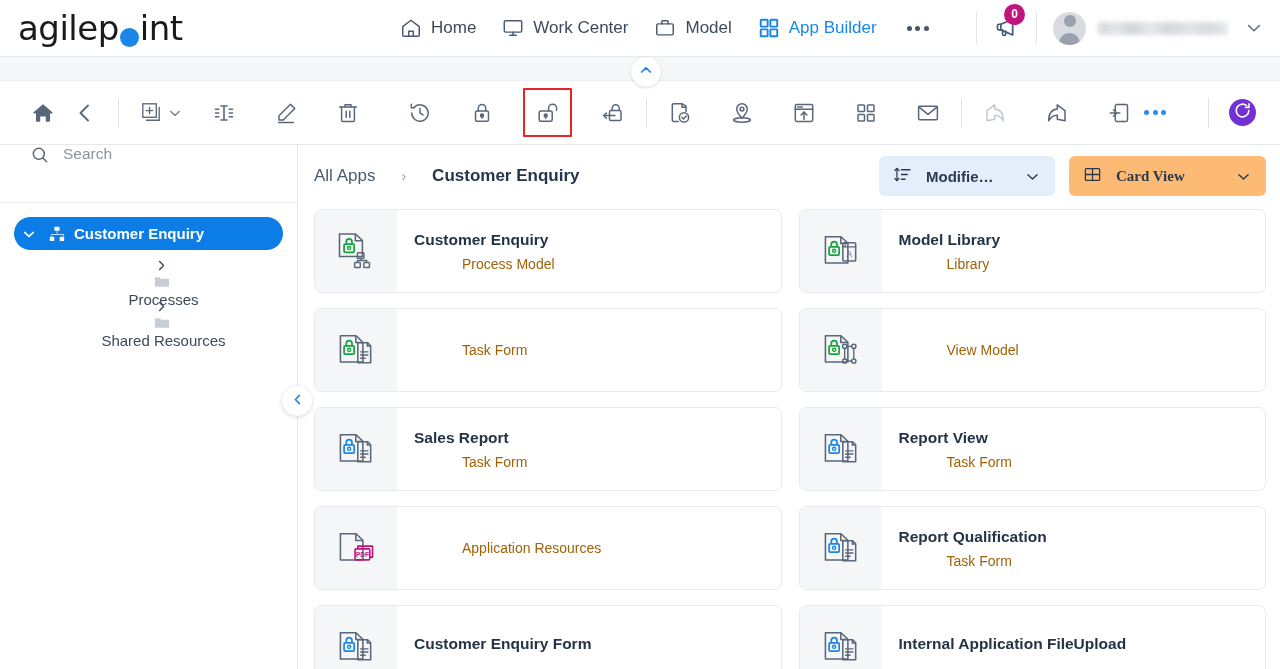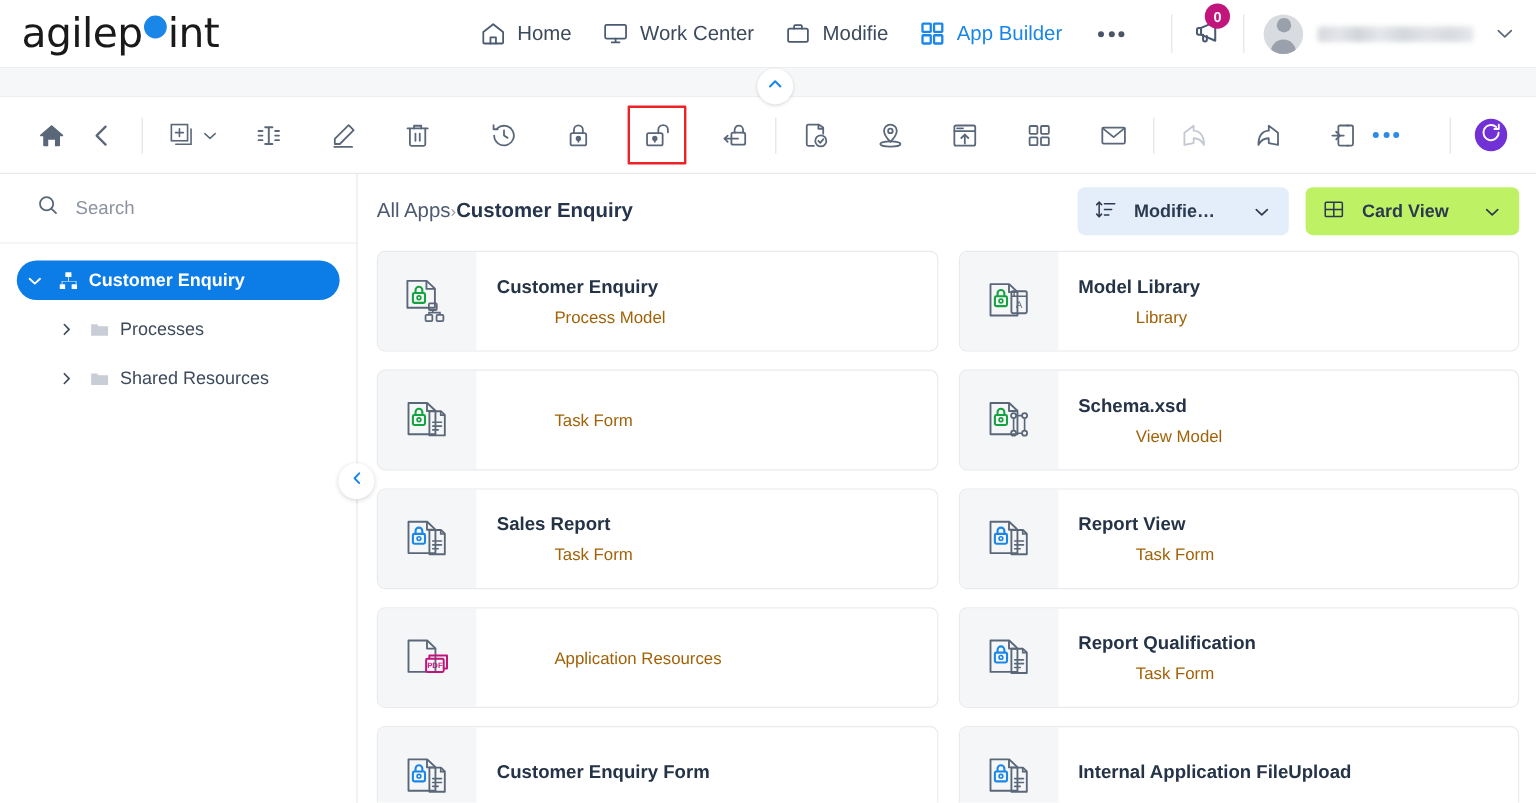--- a/index.html
+++ b/index.html
@@ -26,21 +26,21 @@
     padding-left: 18px;
     width: 400px;
   }
   .brand-logo {
     font-size: 34px;
     letter-spacing: -0.5px;
     color: #1a1a1a;
     font-family: "DejaVu Sans", sans-serif;
     font-weight: 400;
     display: flex;
-    align-items: flex-start;
+    align-items: flex-end;
     line-height: 1;
   }
   .brand-dot {
     display: inline-block;
     width: 19px; height: 19px;
     border-radius: 50%;
     background: #1a87e8;
     margin: 0 1px;
     position: relative;
     top: 2px;
@@ -172,21 +172,21 @@
   
   .sidebar {
     width: 298px;
     background: #ffffff;
     border-right: 1px solid #e6e8eb;
     position: relative;
     flex-shrink: 0;
   }
   .search-row {
     height: 58px;
-    display: flex; align-items: center;
+    display: flex; align-items: flex-start;
     gap: 13px;
     padding: 0 22px 0 30px;
     border-bottom: 1px solid #eceef1;
     cursor: text;
   }
   .search-row .ph { color: #8b93a0; font-size: 15.5px; }
   .tree { padding: 14px 14px 0 14px; }
   .tree-node {
     display: flex; align-items: center;
     height: 33px;
@@ -195,59 +195,59 @@
     font-size: 15px;
     color: #3d4a5c;
   }
   .tree-node.selected {
     background: #0c7ce6;
     color: #ffffff;
     font-weight: 600;
   }
   .tree-node .tw { width: 30px; display:flex; align-items:center; justify-content:center; flex-shrink:0;}
   .tree-node .ico { width: 26px; display:flex; align-items:center; justify-content:center; flex-shrink:0;}
-  .tree-node.child { margin-left: 26px; margin-top: 8px; }
+  .tree-node.child { margin-left: 26px; margin-top: 8px; flex-direction: column; }
   .tree-node .lbl { margin-left: 4px; }
   .panel-collapse {
     position: absolute;
     right: -15px; top: 241px;
     width: 30px; height: 30px;
     border-radius: 50%;
     background: #ffffff;
     box-shadow: 0 1px 4px rgba(0,0,0,0.17);
     display: flex; align-items: center; justify-content: center;
     cursor: pointer;
     z-index: 5;
   }
 
   
   .content { flex: 1; background: #ffffff; padding: 0 14px 0 16px; overflow: hidden; }
   .content-head {
     height: 62px;
     display: flex; align-items: center;
     padding: 0 0 0 0;
   }
-  .breadcrumb { display: flex; align-items: center; gap: 0; font-size: 17px; }
+  .breadcrumb { display: flex; align-items: center; gap: 26px; font-size: 17px; }
   .bc-link { color: #4c5a70; cursor: pointer; }
   .bc-sep { color: #97a0ae; font-size: 14px; }
   .bc-current { color: #26354b; font-weight: 600; }
   .head-spacer { flex: 1; }
   .pill {
     height: 40px;
     border-radius: 6px;
     display: flex; align-items: center;
     gap: 14px;
     padding: 0 14px;
     cursor: pointer;
     font-size: 15px;
     color: #2b3a4f;
     font-weight: 600;
   }
   .pill.sort { background: #e4eefb; width: 176px; }
-  .pill.view { background: #bef264; width: 178px; margin-left: 14px; }
+  .pill.view { background: #fdba74; width: 197px; margin-left: 14px; font-family: Liberation Serif, serif; }
   .pill .txt { flex: 1; }
   .pill .ch { display:flex; }
 
   .cards {
     display: grid;
     grid-template-columns: 1fr 1fr;
     gap: 15px 17px;
     padding-top: 2px;
   }
   .card {
@@ -305,21 +305,21 @@
       </span>
       <span>Work Center</span>
     </div>
     <div class="navitem">
       <span>
         <svg width="22" height="22" viewBox="0 0 24 24" fill="none" stroke="#4a5a70" stroke-width="1.6" stroke-linecap="round" stroke-linejoin="round">
             <rect x="3" y="7.5" width="18" height="12" rx="1.5"></rect>
             <path d="M8.5 7.5V5.2a1 1 0 0 1 1-1h5a1 1 0 0 1 1 1v2.3"></path>
           </svg>
       </span>
-      <span>Modifie</span>
+      <span>Model</span>
     </div>
     <div class="navitem active">
       <span>
         <svg width="22" height="22" viewBox="0 0 24 24" fill="none" stroke="#1a87e8" stroke-width="2.1">
             <rect x="3" y="3" width="7.5" height="7.5" rx="0.6"></rect>
             <rect x="13.5" y="3" width="7.5" height="7.5" rx="0.6"></rect>
             <rect x="3" y="13.5" width="7.5" height="7.5" rx="0.6"></rect>
             <rect x="13.5" y="13.5" width="7.5" height="7.5" rx="0.6"></rect>
           </svg>
       </span>
@@ -741,21 +741,20 @@
             <path d="M13.4 19.5v-2.6a3.1 3.1 0 0 1 6.2 0v2.6" stroke="#15a33f" stroke-width="1.9"></path>
             <circle cx="16.5" cy="23.8" r="1.7" stroke="#15a33f" stroke-width="1.5"></circle>
             <circle cx="28" cy="20" r="2.3" stroke="#5a6779" stroke-width="1.6"></circle>
             <circle cx="38" cy="20" r="2.3" stroke="#5a6779" stroke-width="1.6"></circle>
             <circle cx="28" cy="36" r="2.3" stroke="#5a6779" stroke-width="1.6"></circle>
             <circle cx="38" cy="36" r="2.3" stroke="#5a6779" stroke-width="1.6"></circle>
             <path d="M28 22.3v11.4M38 22.3v11.4M30.3 20h5.4M30.3 36h5.4" stroke="#5a6779" stroke-width="1.5"></path>
           </svg>
         </div>
         <div class="card-txt">
-          <div class="card-title">Schema.xsd</div>
           <div class="card-sub">View Model</div>
         </div>
       </div>
 
       <div class="card">
         <div class="card-ico">
           <svg width="44" height="44" viewBox="0 0 48 48" fill="none">
             <path d="M7 8.5h17L31.5 15.6V37H7z" stroke="#5a6779" stroke-width="1.7" stroke-linejoin="round"></path>
             <path d="M23.8 8.8v7h7.4" stroke="#5a6779" stroke-width="1.7" stroke-linejoin="round"></path>
             <rect x="11" y="19.5" width="11" height="9" rx="1.3" stroke="#1a87e8" stroke-width="1.9"></rect>

